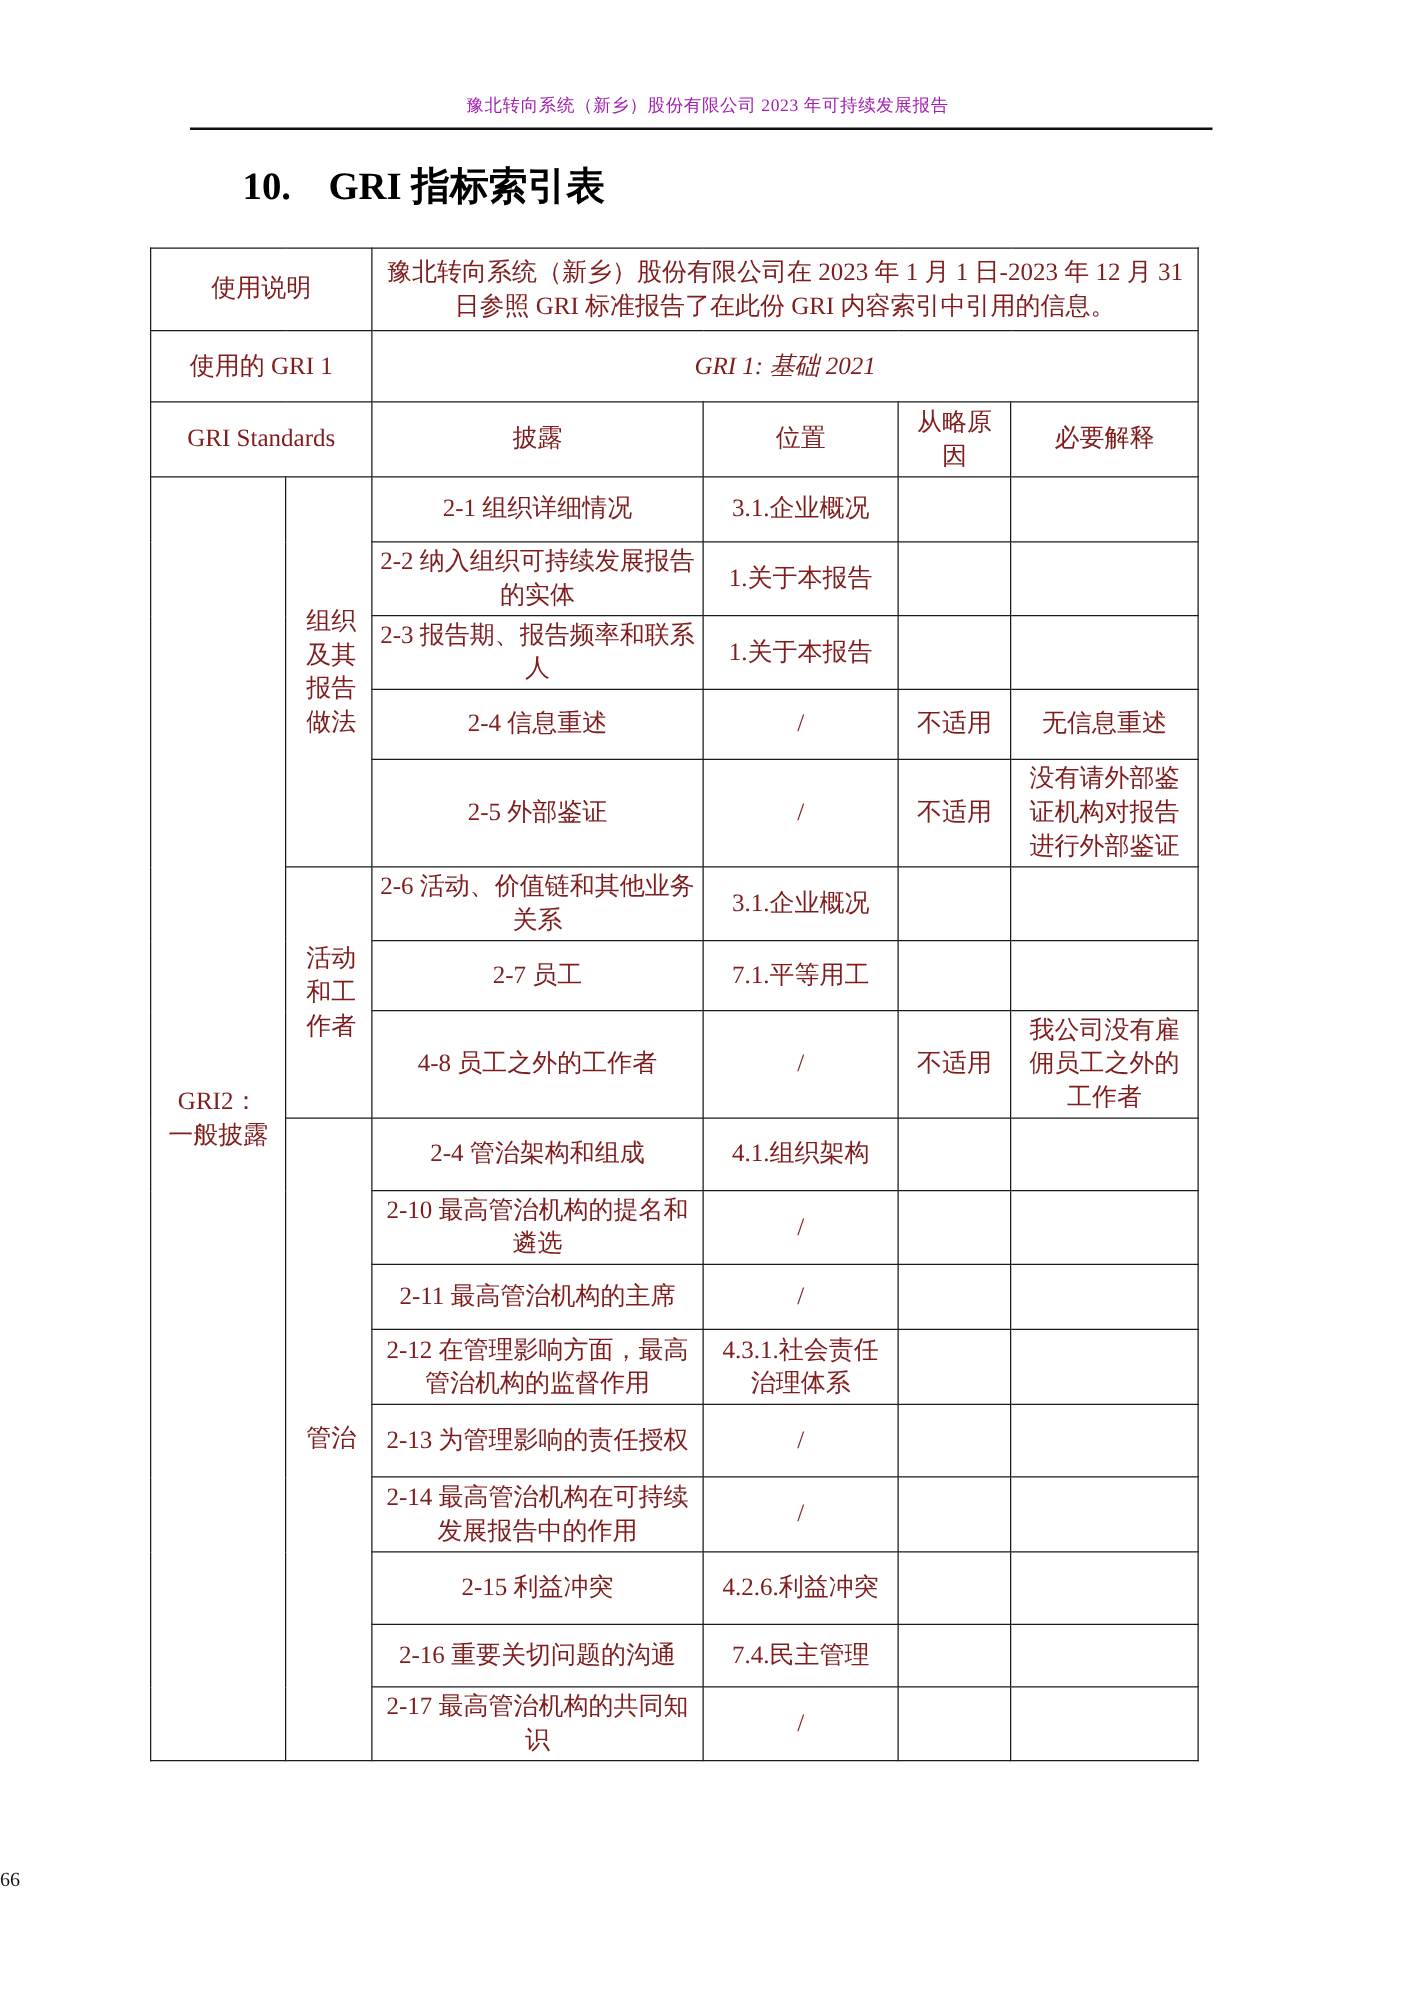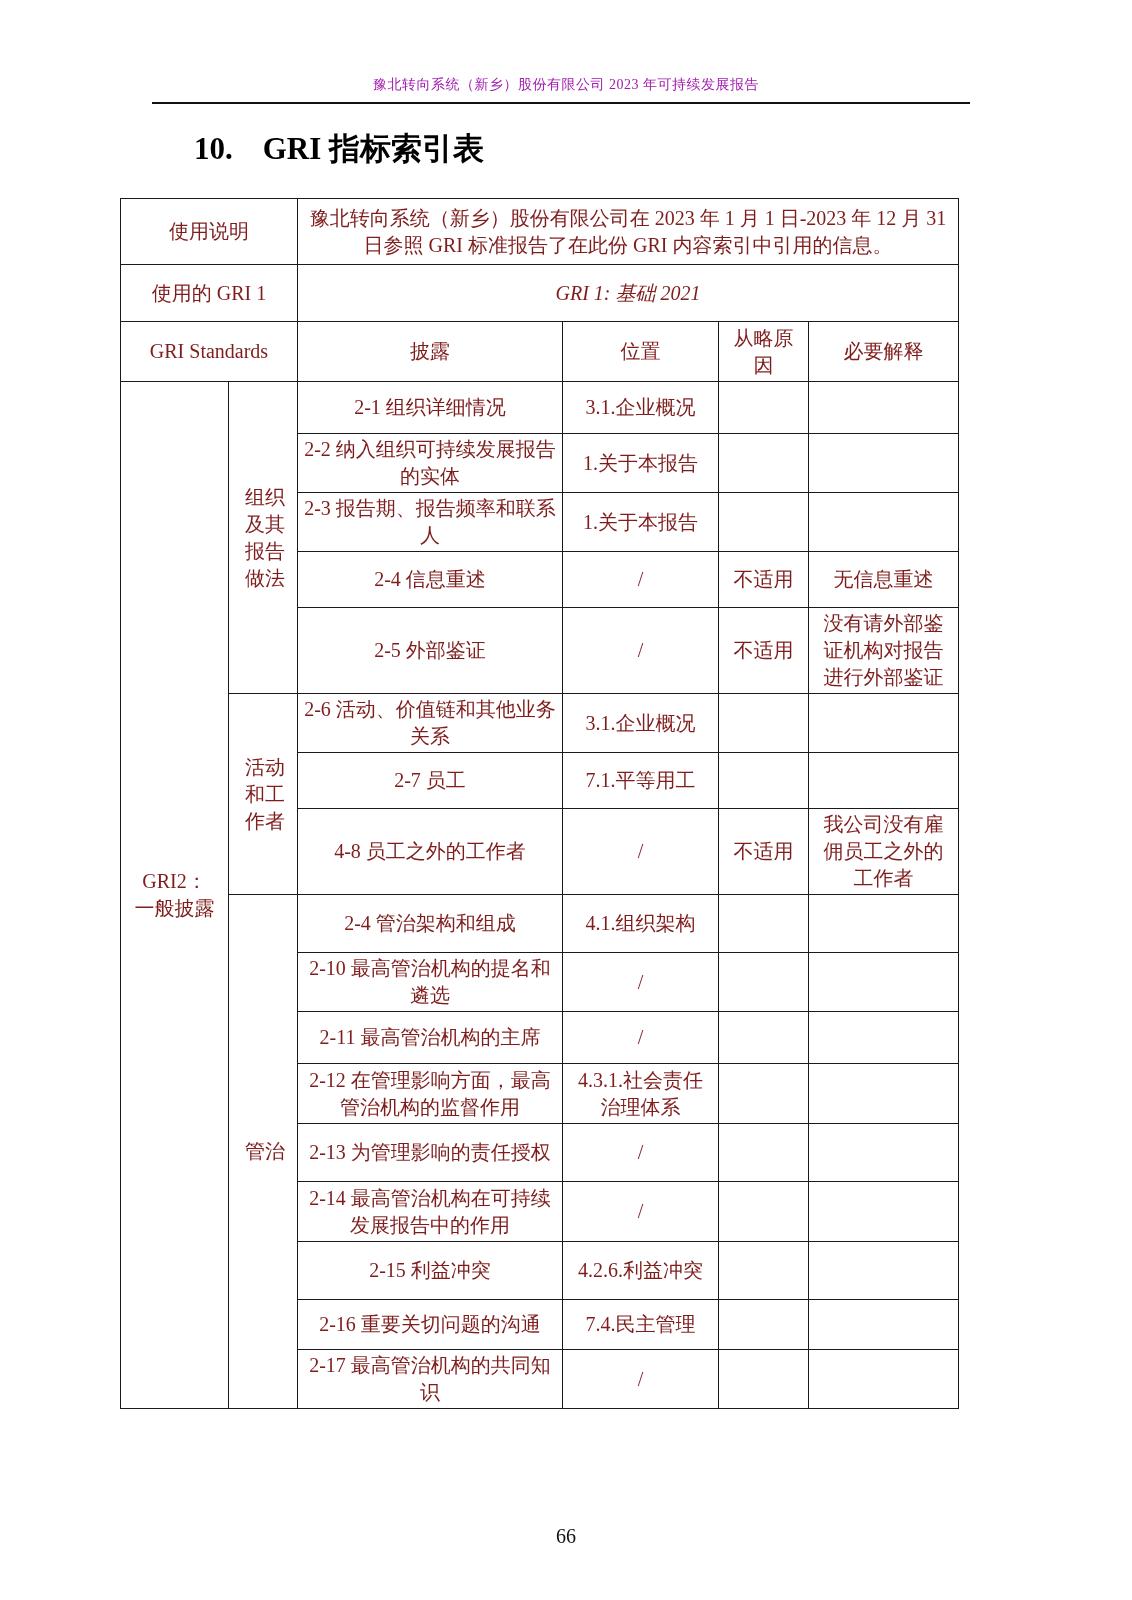--- a/index.html
+++ b/index.html
@@ -61,24 +61,22 @@
   td.cell-expl       { padding: 2px 4px; }
   td.cell-usage-text { padding: 4px 10px; }
   td.cell-gri1-text  { text-align: left; padding-left: 14px; font-style: italic; }
   .w-group { width: 84px; margin: 0 auto; text-align: center; }
   .w-sec   { width: 44px; margin: 0 auto; text-align: right; }
   .w-omit  { width: 64px; margin: 0 auto; }
   .page-number {
     position: absolute;
     top: 1496px; left: 0;
     width: 100%;
-    text-align: center;
-    font-size: 20px;
+    font-size: 16px;
     color: #111;
-    margin-top: 29px;
   }
 </style>
 </head>
 <body>
 
 <div class="page">
 
   <div class="doc-header">豫北转向系统（新乡）股份有限公司 2023 年可持续发展报告</div>
   <div class="header-rule"></div>
 

